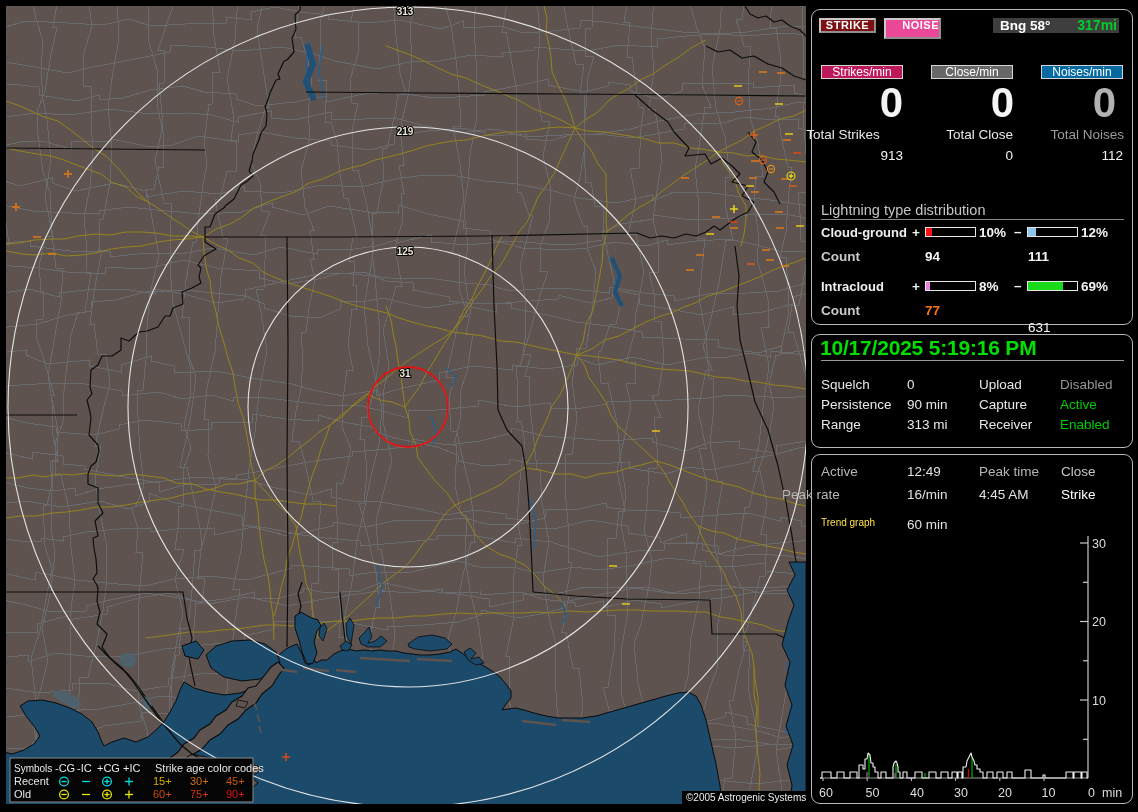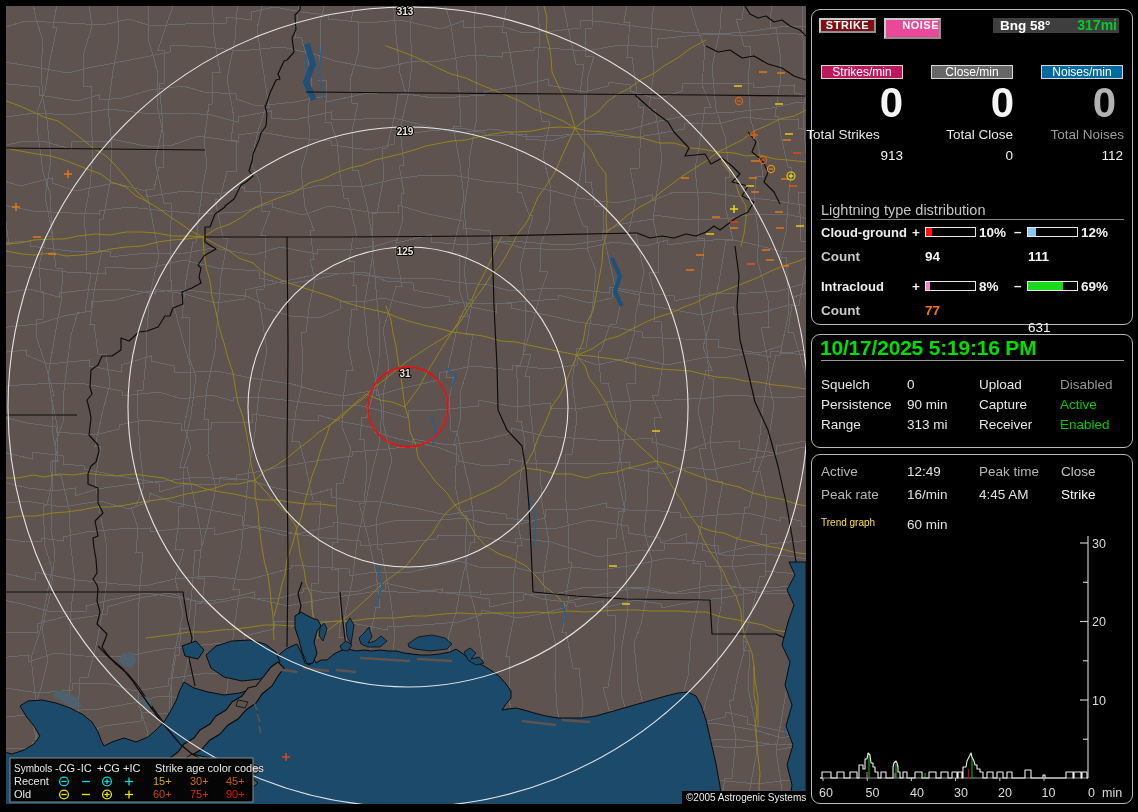--- a/index.html
+++ b/index.html
@@ -328,21 +328,21 @@
 <div style="position:absolute;left:979px;top:397px;font-size:13.5px;color:#e8e8e8">Capture</div>
 <div style="position:absolute;left:1060px;top:397px;font-size:13.5px;color:#00cc00">Active</div>
 <div style="position:absolute;left:821px;top:417px;font-size:13.5px;color:#e8e8e8">Range</div>
 <div style="position:absolute;left:907px;top:417px;font-size:13.5px;color:#e8e8e8">313 mi</div>
 <div style="position:absolute;left:979px;top:417px;font-size:13.5px;color:#e8e8e8">Receiver</div>
 <div style="position:absolute;left:1060px;top:417px;font-size:13.5px;color:#00cc00">Enabled</div>
 <div style="position:absolute;left:821px;top:464px;font-size:13.5px;color:#b6b6b6">Active</div>
 <div style="position:absolute;left:907px;top:464px;font-size:13.5px;color:#e0e0e0">12:49</div>
 <div style="position:absolute;left:979px;top:464px;font-size:13.5px;color:#b6b6b6">Peak time</div>
 <div style="position:absolute;left:1061px;top:464px;font-size:13.5px;color:#c6c6c6">Close</div>
-<div style="position:absolute;left:821px;top:487px;font-size:13.5px;color:#b6b6b6">Peak rate</div>
+<div style="position:absolute;left:782px;top:487px;font-size:13.5px;color:#b6b6b6">Peak rate</div>
 <div style="position:absolute;left:907px;top:487px;font-size:13.5px;color:#e0e0e0">16/min</div>
 <div style="position:absolute;left:979px;top:487px;font-size:13.5px;color:#e0e0e0">4:45 AM</div>
 <div style="position:absolute;left:1061px;top:487px;font-size:13.5px;color:#ffffff">Strike</div>
 <div style="position:absolute;left:821px;top:517px;font-size:10px;color:#fde047">Trend graph</div>
 <div style="position:absolute;left:907px;top:517px;font-size:13.5px;color:#e0e0e0">60 min</div>
 <svg style="position:absolute;left:811px;top:454px" width="321" height="348" viewBox="0 0 321 348" font-family="Liberation Sans, sans-serif">
     <g stroke="#c8c8c8" stroke-width="1.2" fill="none">
       <path d="M277,82 L277,324"></path>
       <path d="M269,89 L277,89"></path>
       <path d="M269,167.5 L277,167.5"></path>

